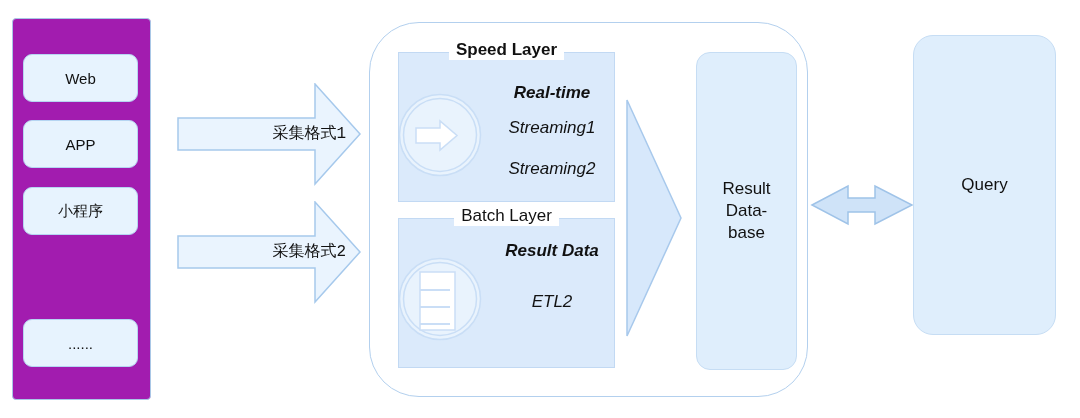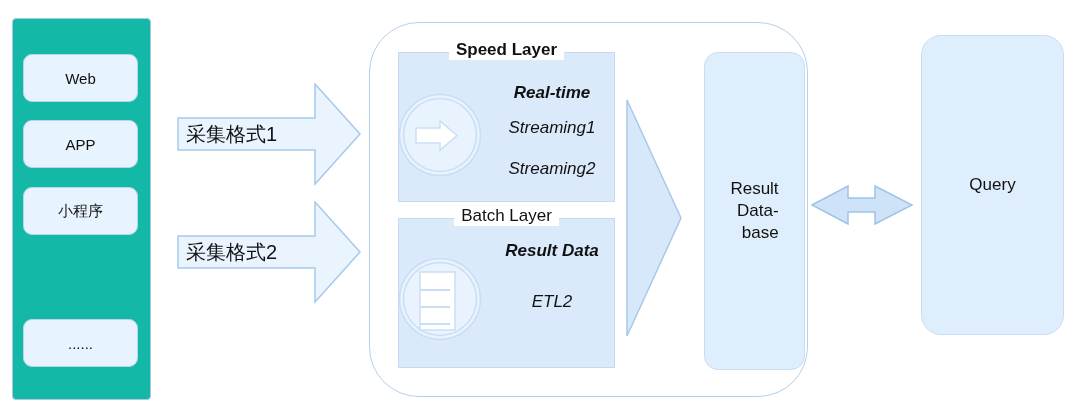--- a/index.html
+++ b/index.html
@@ -5,33 +5,33 @@
   html,body { margin:0; padding:0; background:#ffffff; }
   .canvas {
     position:relative; width:1080px; height:418px; background:#ffffff;
     font-family:"Liberation Sans", sans-serif; color:#111; overflow:hidden;
   }
   svg { position:absolute; display:block; }
 
   
   .panel {
     position:absolute; left:12px; top:18px; width:137px; height:380px;
-    background:#14b8a6; border:1px solid #a9c7e6; border-radius:4px;
+    background:#a21caf; border:1px solid #a9c7e6; border-radius:4px;
   }
   .src-item {
     position:absolute; left:10px; width:113px; height:46px;
     background:#e7f3fe; border:1px solid #b6d5f2; border-radius:9px;
     display:flex; align-items:center; justify-content:center;
     font-size:15px;
   }
 
   
   .collect-label {
-    position:absolute; left:186px; width:160px; text-align:left;
-    font-size:20px; line-height:20px;
+    position:absolute; left:186px; width:160px; text-align:right;
+    font-size:16px; line-height:20px;font-family:Liberation Mono, monospace;
   }
 
   
   .big-container {
     position:absolute; left:369px; top:22px; width:439px; height:375px;
     border:1.5px solid #b3d0ee; border-radius:50px; background:#ffffff;
     box-sizing:border-box;
   }
 
   
@@ -48,21 +48,21 @@
 
   .col-text {
     position:absolute; left:482px; width:140px; text-align:center;
     font-size:17px; line-height:20px;font-style:italic;
   }
 
   
   .round-box {
     position:absolute; background:#dfeefc; border:1px solid #c6ddf4;
     display:flex; align-items:center; justify-content:center;
-    font-size:17px; line-height:22px; text-align:right; box-sizing:border-box;margin-left:8px;
+    font-size:17px; line-height:22px; text-align:center; box-sizing:border-box;
   }
   .round-box .stack span { display:block; }
 </style>
 </head>
 <body>
 
 <div class="canvas">
 
   <div class="panel">
     <div class="src-item" style="top:35px">Web</div>

